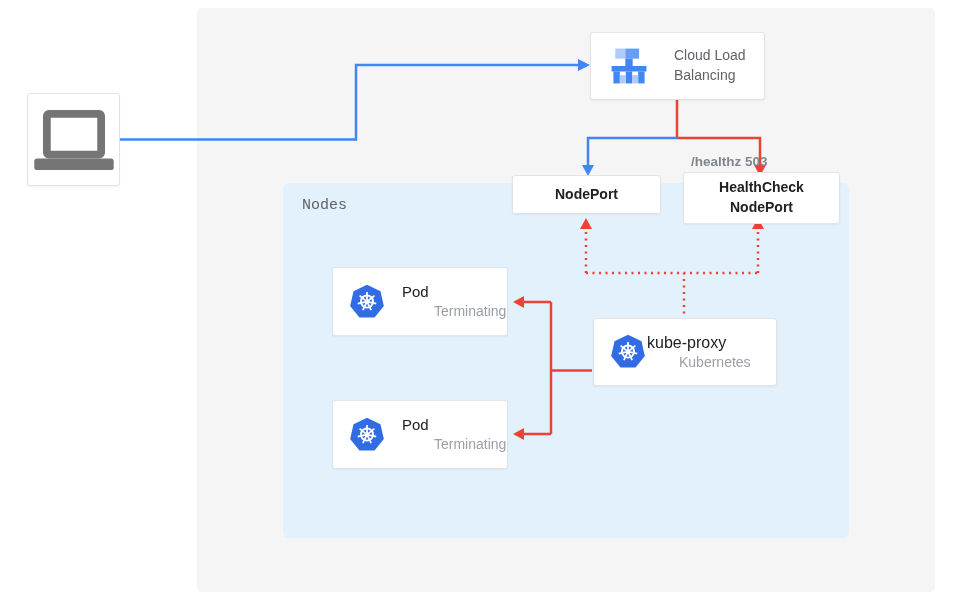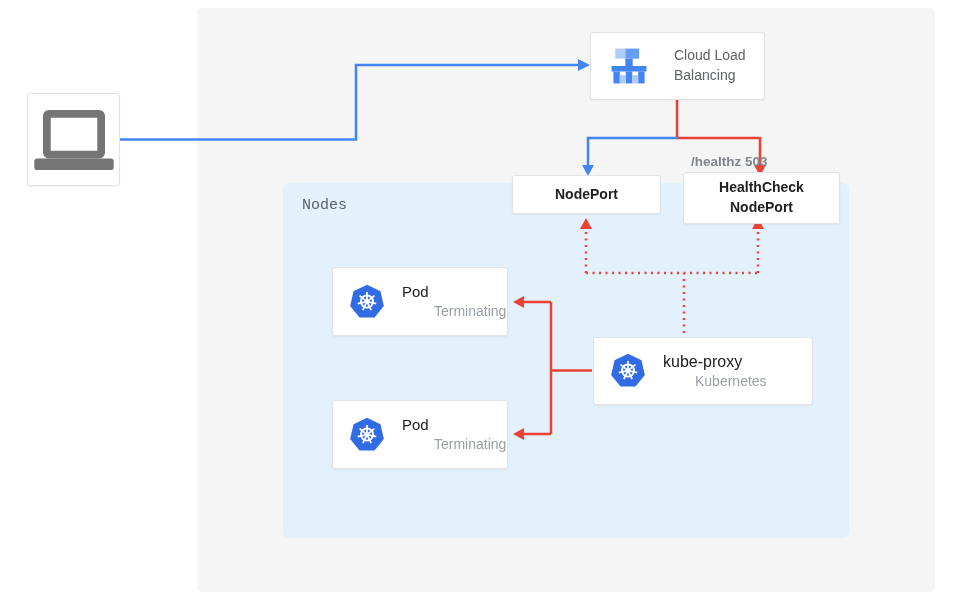--- a/index.html
+++ b/index.html
@@ -28,21 +28,21 @@
   .client-box{left:27px;top:93px;width:93px;height:93px;justify-content:center;}
   .clb-box{left:590px;top:32px;width:175px;height:68px;padding-left:16px;gap:15px;}
   .clb-title{font-size:14px;line-height:1.4;color:#5f6368;width:84px;margin-left:8px;}
   .port-box{height:39px;justify-content:center;text-align:center;
     font-weight:bold;color:#202124;font-size:14px;line-height:1.4;}
   .nodeport-box{left:512px;top:175px;width:149px;}
   .hc-box{left:683px;top:172px;width:157px;height:52px;}
   .entity-box{width:176px;height:69px;padding-left:15px;gap:16px;}
   .pod1-box{left:332px;top:267px;}
   .pod2-box{left:332px;top:400px;}
-  .kp-box{left:593px;top:337px;width:220px;height:68px;padding-left:15px;gap:16px;}
+  .kp-box{left:593px;top:318px;width:184px;height:68px;padding-left:15px;}
   .entity-title{font-size:15px;color:#202124;line-height:1.35;}
   .kp-title{font-size:16px;}
   .entity-sub{font-size:14px;color:#9aa0a6;line-height:1.35;margin-left:32px;}
   .healthz-label{
     position:absolute;left:691px;top:106px;z-index:2;
     font-size:13.5px;font-weight:bold;color:#80868b;margin-top:48px;
   }
   .icon{flex:0 0 auto;display:block;}
 </style>
 </head>

